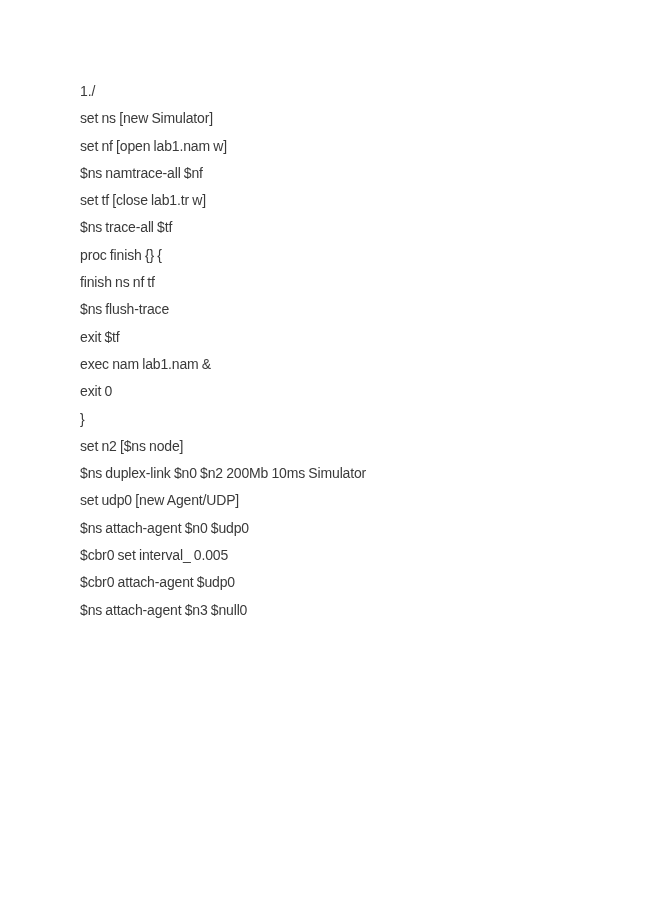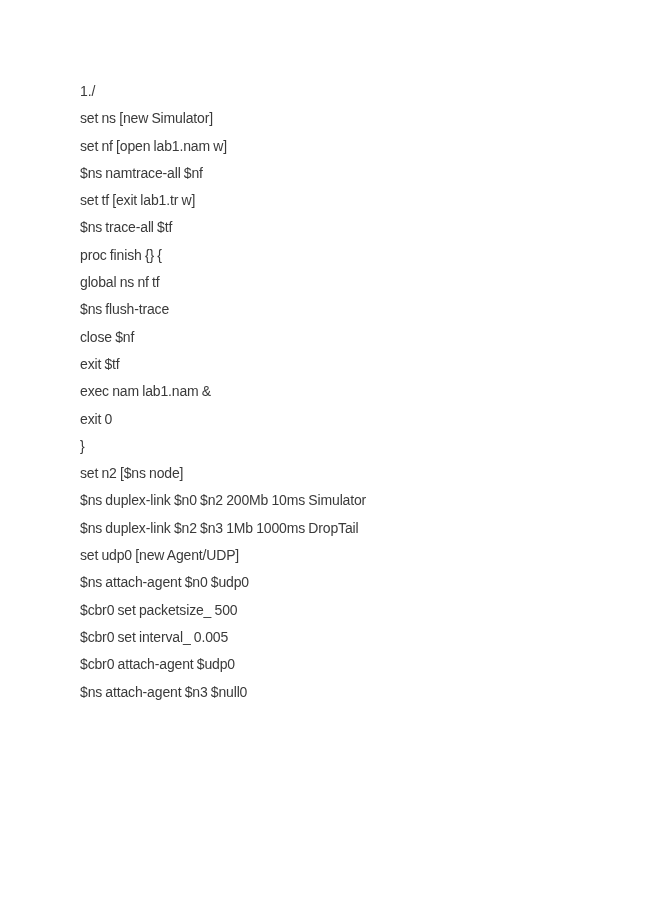--- a/index.html
+++ b/index.html
@@ -36,33 +36,30 @@
 </style>
 </head>
 <body>
 
 <div class="page">
   <div class="code-block">
       <div class="code-line">1./</div>
       <div class="code-line">set ns [new Simulator]</div>
       <div class="code-line">set nf [open lab1.nam w]</div>
       <div class="code-line">$ns namtrace-all $nf</div>
-      <div class="code-line">set tf [exit lab1.tr w]</div>
+      <div class="code-line">set tf [close lab1.tr w]</div>
       <div class="code-line">$ns trace-all $tf</div>
       <div class="code-line">proc finish {} {</div>
-      <div class="code-line">global ns nf tf</div>
+      <div class="code-line">finish ns nf tf</div>
       <div class="code-line">$ns flush-trace</div>
-      <div class="code-line">close $nf</div>
       <div class="code-line">exit $tf</div>
       <div class="code-line">exec nam lab1.nam &amp;</div>
       <div class="code-line">exit 0</div>
       <div class="code-line">}</div>
       <div class="code-line">set n2 [$ns node]</div>
       <div class="code-line">$ns duplex-link $n0 $n2 200Mb 10ms Simulator</div>
-      <div class="code-line">$ns duplex-link $n2 $n3 1Mb 1000ms DropTail</div>
       <div class="code-line">set udp0 [new Agent/UDP]</div>
       <div class="code-line">$ns attach-agent $n0 $udp0</div>
-      <div class="code-line">$cbr0 set packetsize_ 500</div>
       <div class="code-line">$cbr0 set interval_ 0.005</div>
       <div class="code-line">$cbr0 attach-agent $udp0</div>
       <div class="code-line">$ns attach-agent $n3 $null0</div>
     </div>
 </div>
 
 </body></html>

